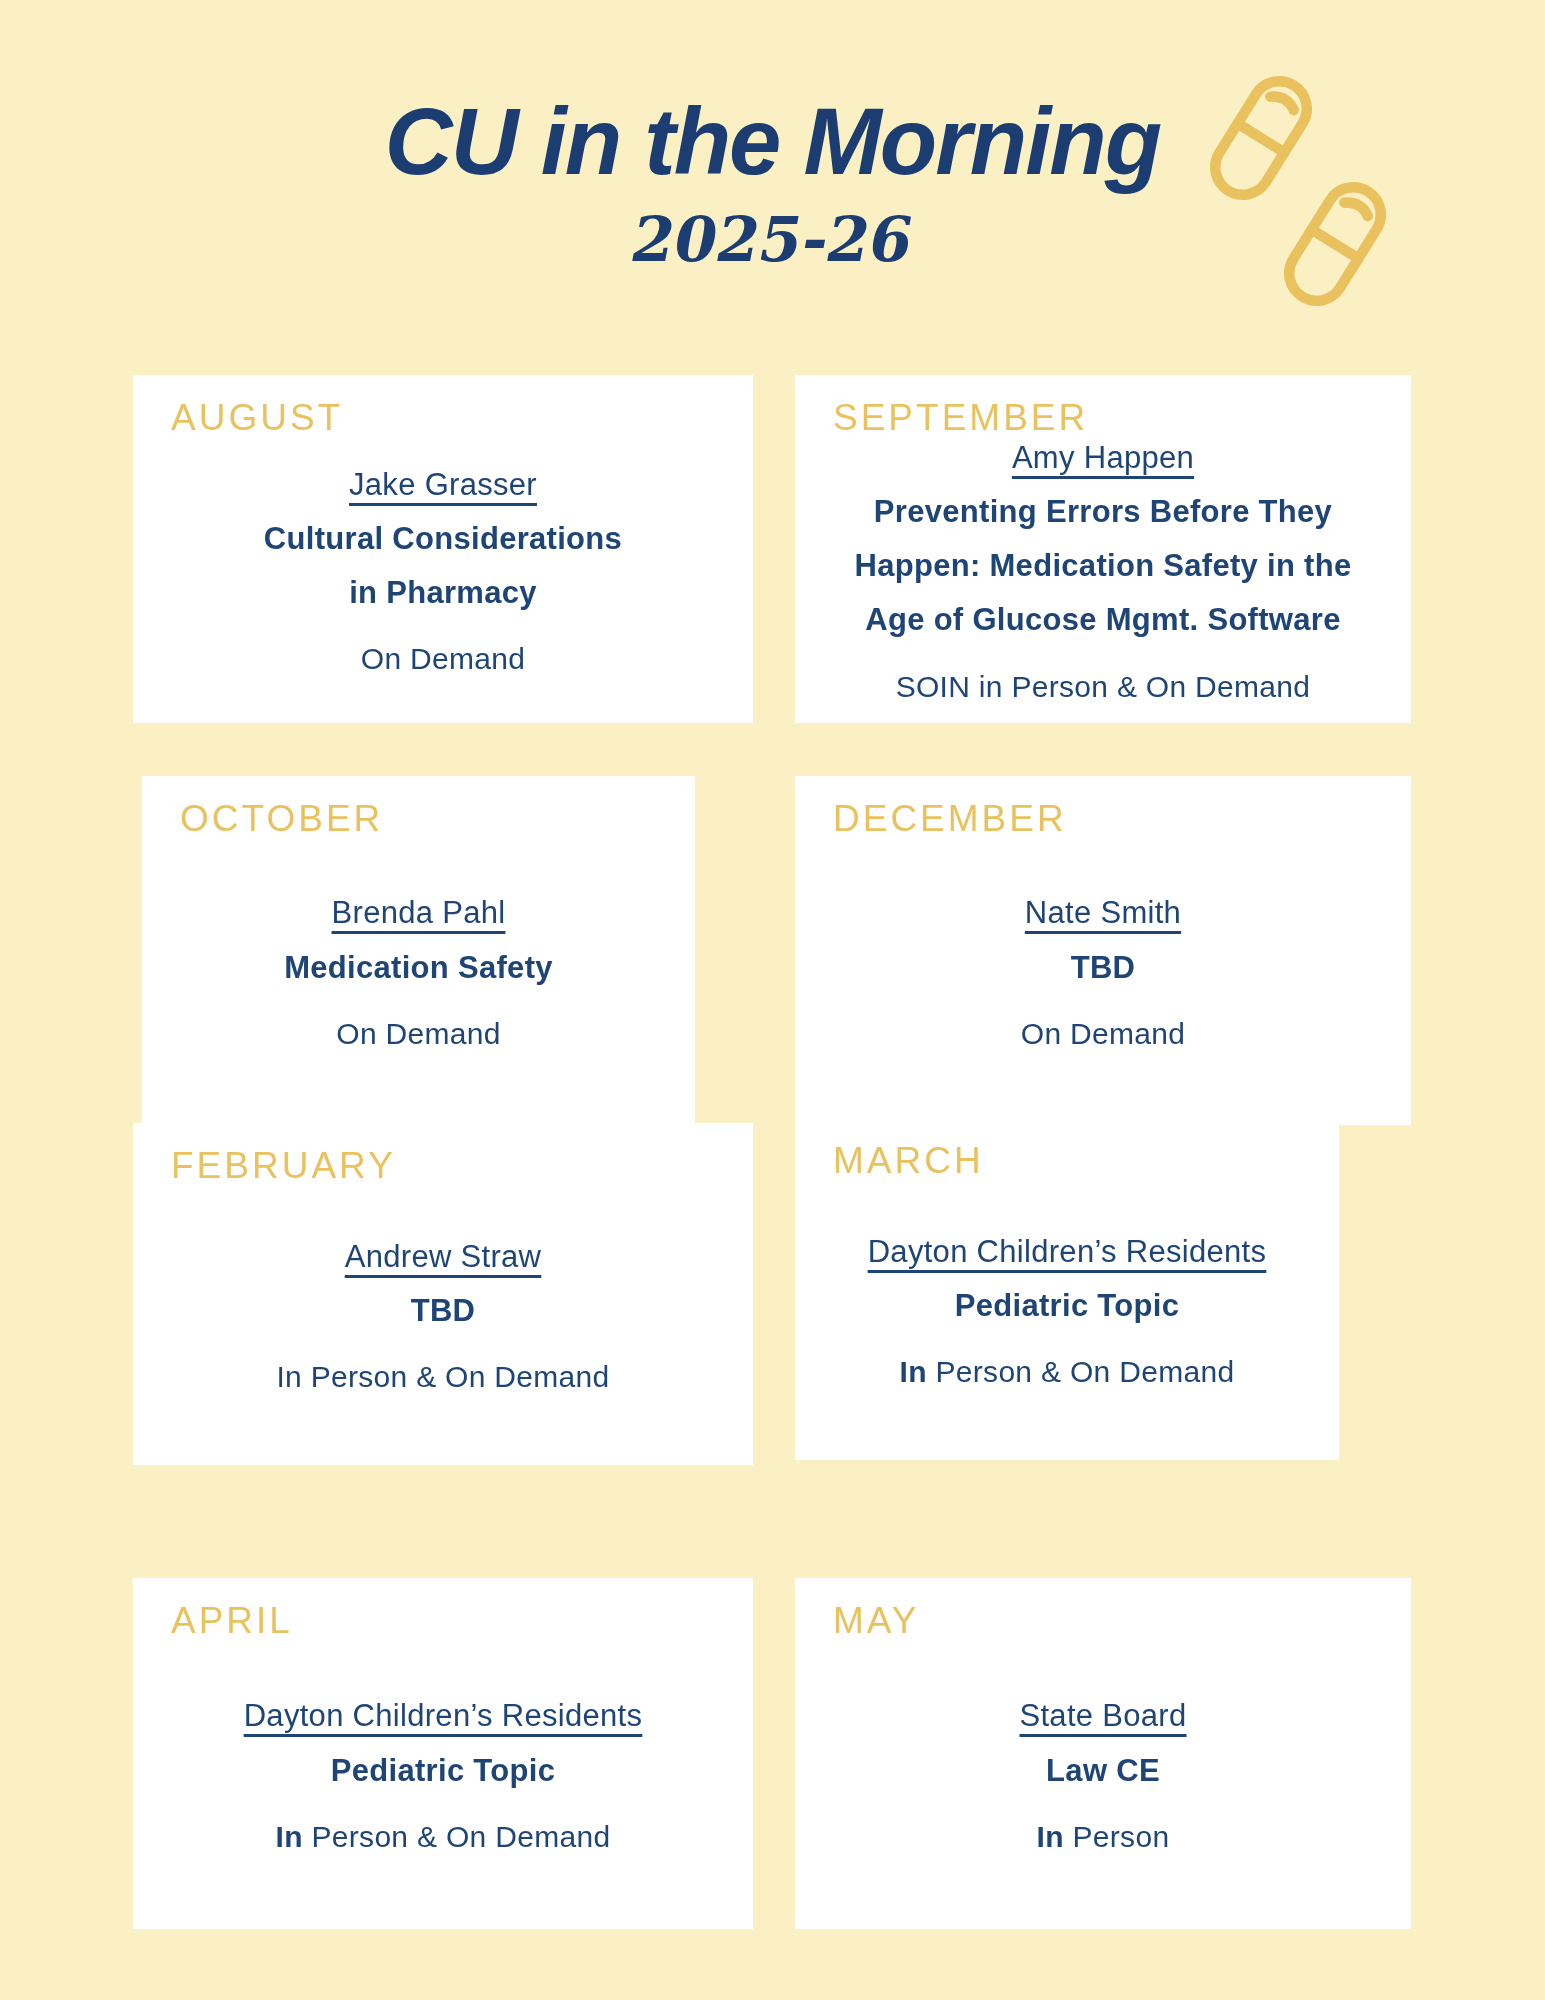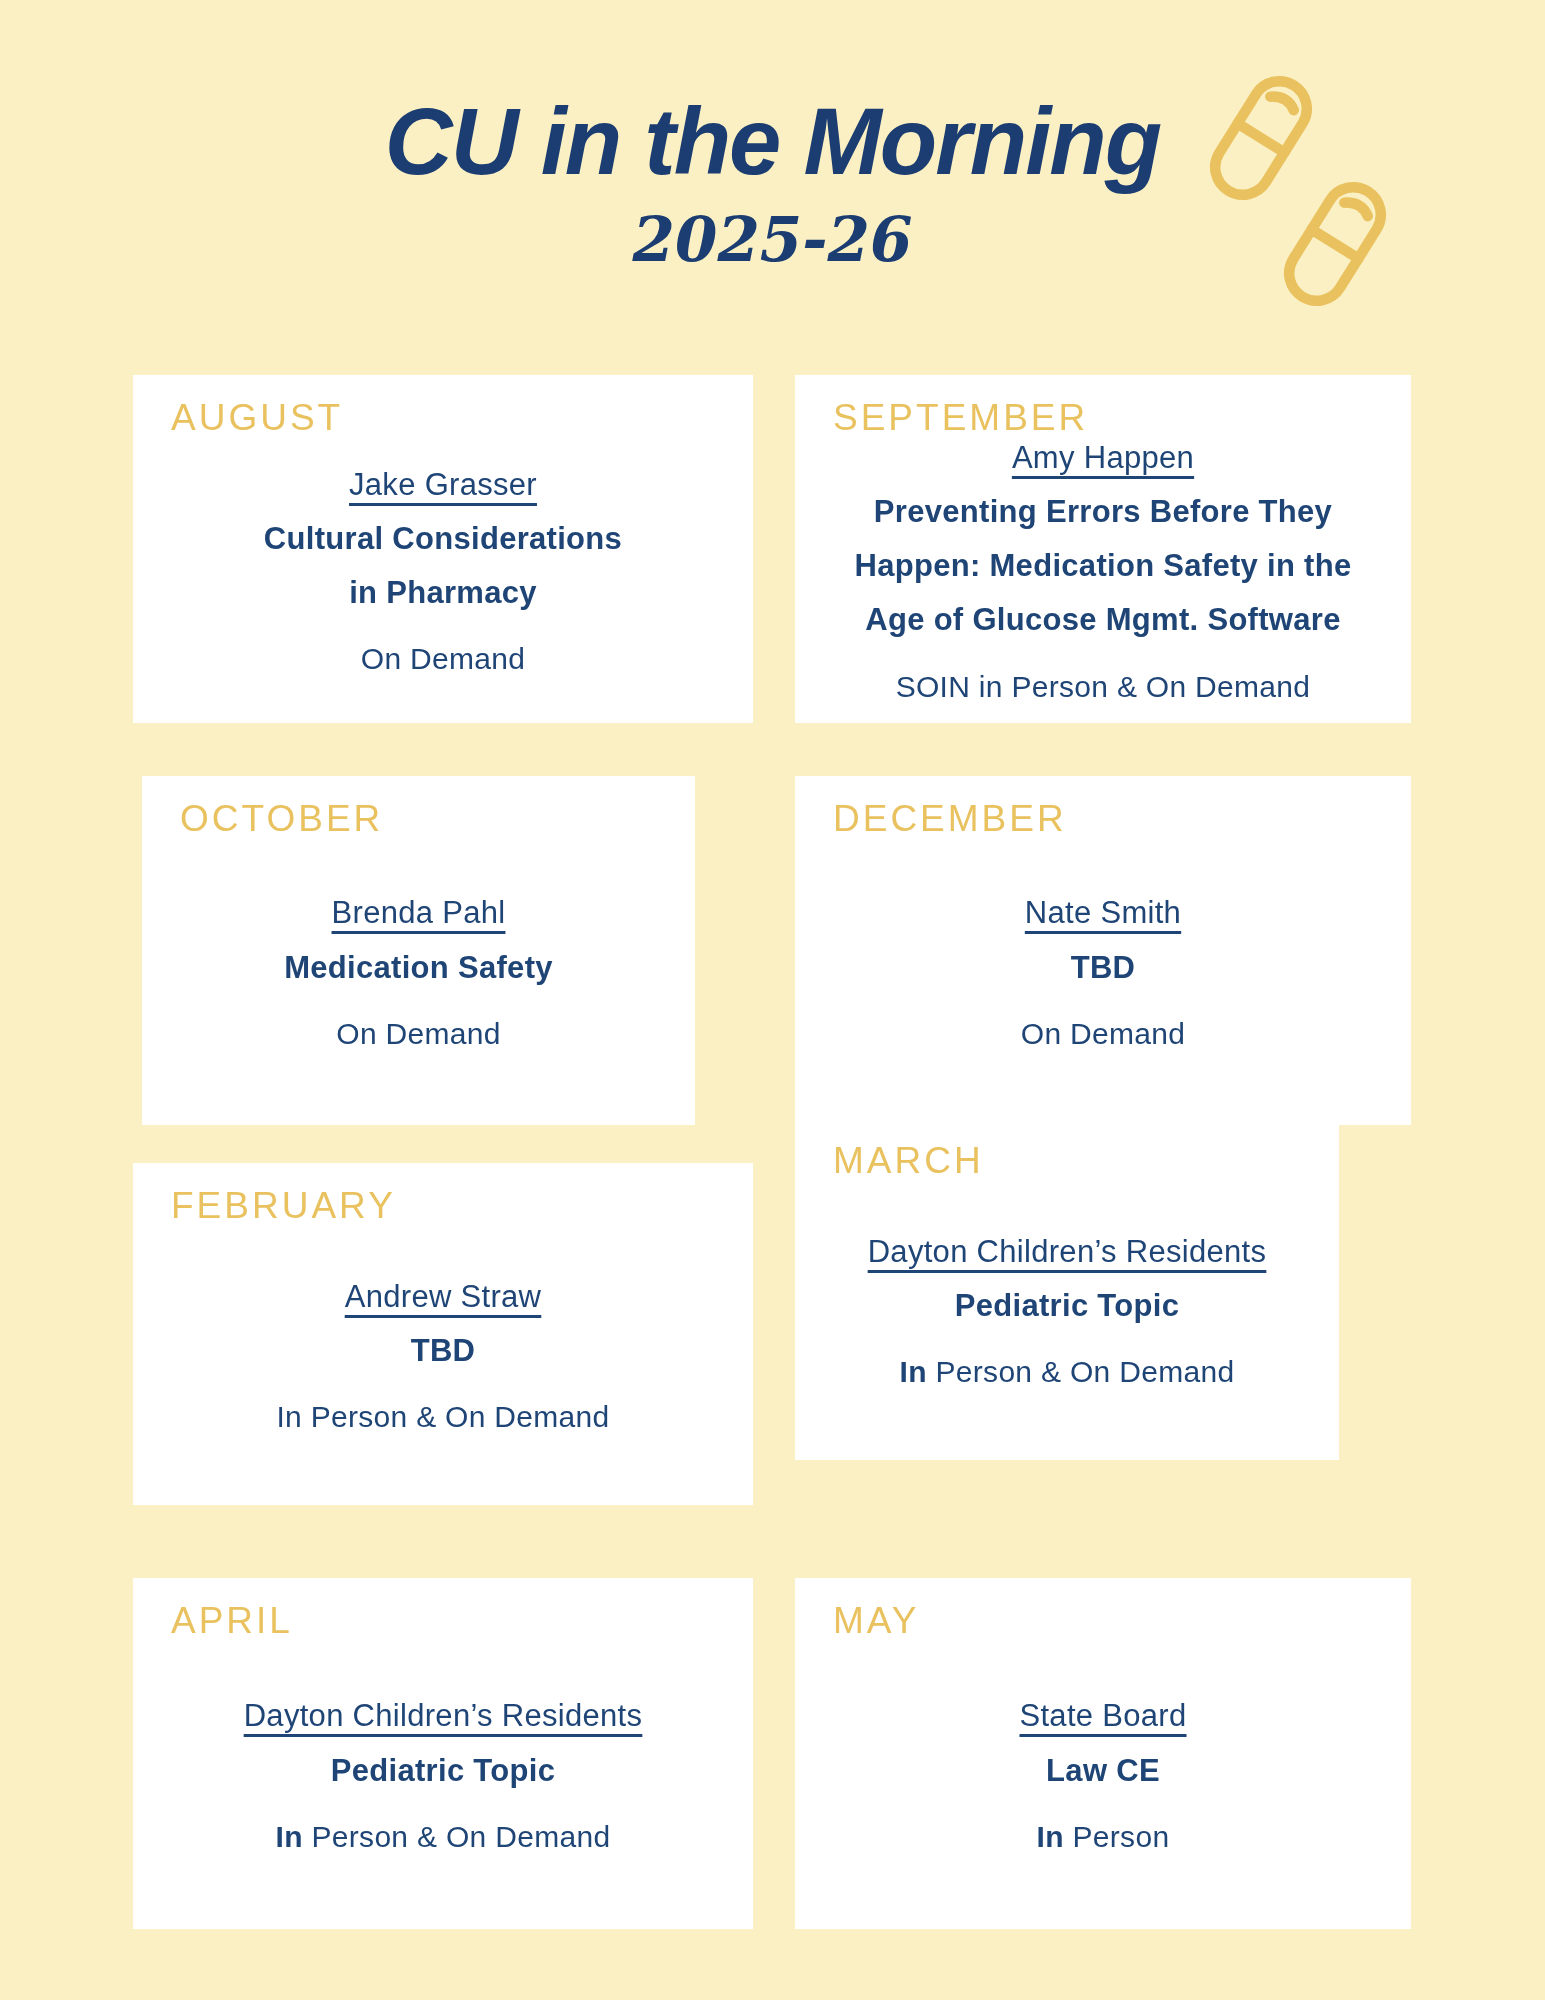--- a/index.html
+++ b/index.html
@@ -125,21 +125,21 @@
 
   <section class="card" style="left:795px;top:776px;width:616px;height:349px">
     <h2 class="month">DECEMBER</h2>
     <div class="content">
       <div class="speaker">Nate Smith</div>
       <div class="topic">TBD</div>
       <div class="format"><span class="format-lead"></span><span>On Demand</span></div>
     </div>
   </section>
 
-  <section class="card" style="left:133px;top:1163px;width:620px;height:342px">
+  <section class="card" style="left:133px;top:1123px;width:620px;height:342px">
     <h2 class="month">FEBRUARY</h2>
     <div class="content">
       <div class="speaker">Andrew Straw</div>
       <div class="topic">TBD</div>
       <div class="format"><span class="format-lead"></span><span>In Person &amp; On Demand</span></div>
     </div>
   </section>
 
   <section class="card" style="left:795px;top:1118px;width:544px;height:342px">
     <h2 class="month">MARCH</h2>

